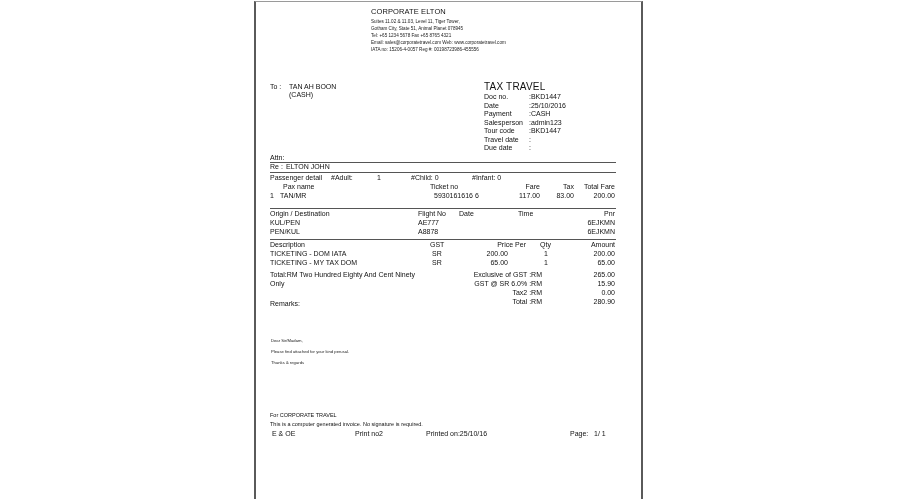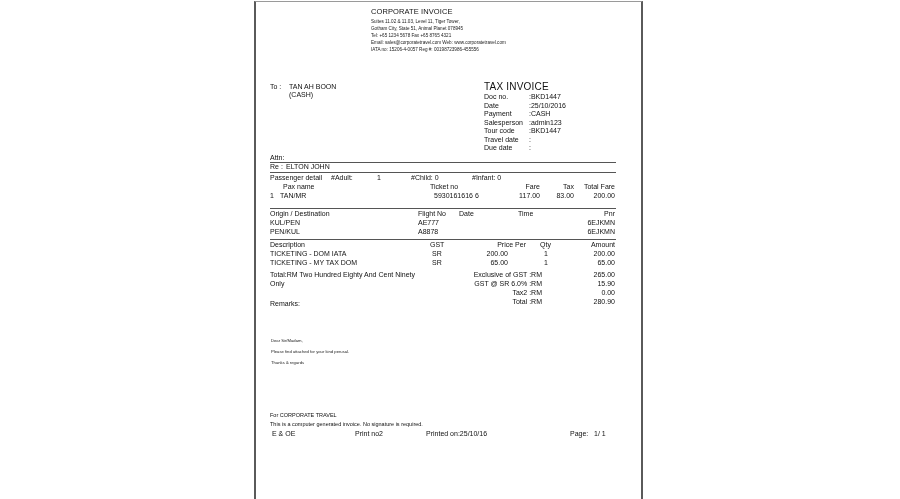--- a/index.html
+++ b/index.html
@@ -18,32 +18,32 @@
     .hr { position: absolute; left: 14px; width: 346px; height: 0; border-top: 1px solid #555; }
     .r { text-align: right; }
     .tiny { font-size: 4.2px; color: #222; }
     .small6 { font-size: 5.5px; }
   </style>
 </head>
 <body>
 
 <div class="page">
 
-  <div class="abs co-name">CORPORATE INVOICE</div>
+  <div class="abs co-name">CORPORATE ELTON</div>
   <div class="abs co-line" style="top:17px">Suites 11.02 &amp; 11.03, Level 11, Tiger Tower,</div>
   <div class="abs co-line" style="top:24px">Gotham City, State 51, Animal Planet 078945</div>
   <div class="abs co-line" style="top:31px">Tel: +65 1234 5678  Fax +65 8765 4321</div>
   <div class="abs co-line" style="top:38px">Email: sales@corporatetravel.com  Web: www.corporatetravel.com</div>
   <div class="abs co-line" style="top:45px">IATA no: 15206-4-0057  Reg #: 00198723986-455556</div>
 
   <div class="abs to-label">To :</div>
   <div class="abs to-name">TAN AH BOON</div>
   <div class="abs to-sub">(CASH)</div>
 
-  <div class="abs ti-title">TAX INVOICE</div>
+  <div class="abs ti-title">TAX TRAVEL</div>
   <div class="abs ti-row" style="top:91px"><span class="k">Doc no.</span><span>:BKD1447</span></div>
   <div class="abs ti-row" style="top:99.5px"><span class="k">Date</span><span>:25/10/2016</span></div>
   <div class="abs ti-row" style="top:108px"><span class="k">Payment</span><span>:CASH</span></div>
   <div class="abs ti-row" style="top:116.5px"><span class="k">Salesperson</span><span>:admin123</span></div>
   <div class="abs ti-row" style="top:125px"><span class="k">Tour code</span><span>:BKD1447</span></div>
   <div class="abs ti-row" style="top:133.5px"><span class="k">Travel date</span><span>:</span></div>
   <div class="abs ti-row" style="top:142px"><span class="k">Due date</span><span>:</span></div>
 
   <div class="abs txt7" style="left:14px; top:152px">Attn:</div>
   <div class="hr" style="top:160px"></div>

